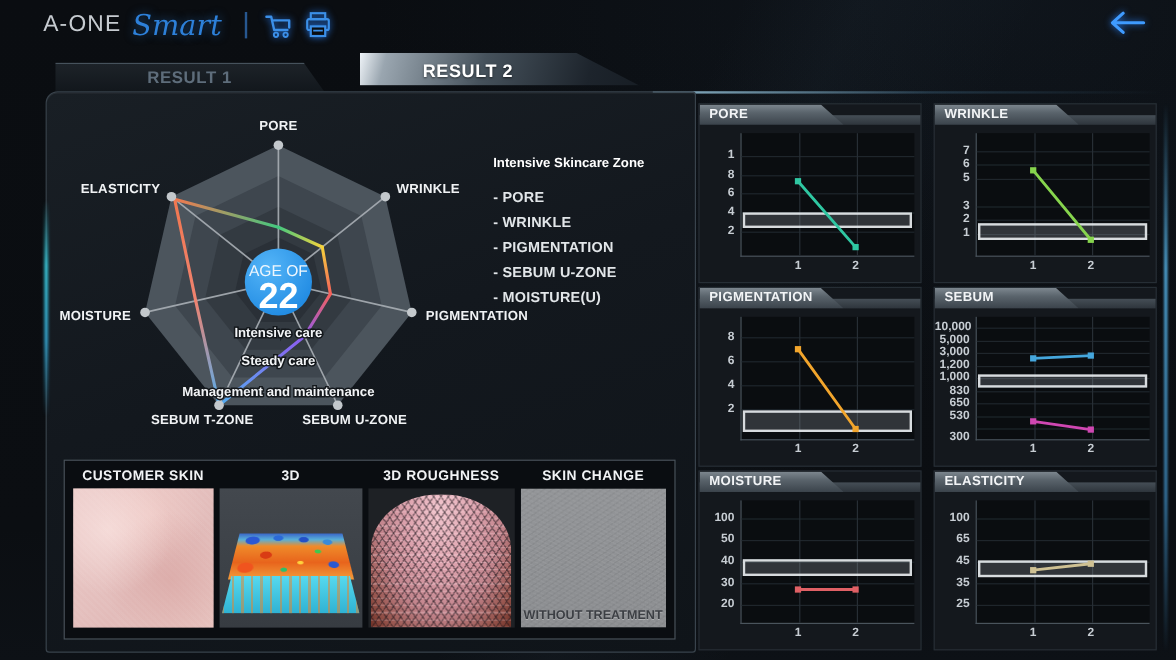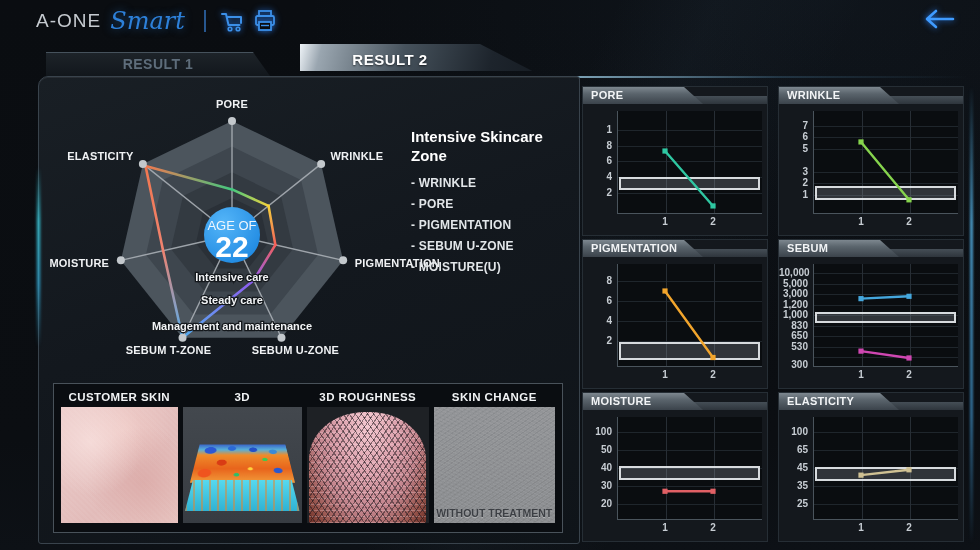--- a/index.html
+++ b/index.html
@@ -43,21 +43,21 @@
   .main-panel{left:38px;top:76px;width:540px;height:466px;
      background:linear-gradient(160deg,#191f25 0%,#13181e 45%,#0f1419 100%);
      border:1px solid #39434c;border-radius:10px 3px 3px 3px;
      box-shadow:inset 0 1px 0 rgba(255,255,255,.07);}
   .main-panel::before{content:'';position:absolute;left:-2px;top:90px;height:180px;width:3px;
      background:linear-gradient(180deg,transparent,#36c9da 30%,#2f9fc9 65%,transparent);
      filter:blur(1.5px);}
   .radar-svg{left:2px;top:8px;overflow:visible;}
 
   .zone-box{left:372px;top:50px;width:165px;}
-  .zone-title{font-size:15px;font-weight:bold;color:#ffffff;line-height:19px;margin-bottom:8px;}
+  .zone-title{font-size:11px;font-weight:bold;color:#ffffff;line-height:19px;margin-bottom:8px;}
   .zone-item{font-size:12px;font-weight:bold;color:#e2e6e9;line-height:21px;letter-spacing:.2px;}
 
   
   .gallery{left:14px;top:306px;width:510px;height:150px;background:#0a0d11;
      border:1px solid #49525a;box-sizing:border-box;padding:2px 7px 6px 7px;}
   .g-heads{display:flex;gap:5px;height:21px;align-items:center;}
   .g-head{font-size:11.5px;font-weight:bold;color:#f1f3f5;text-align:center;letter-spacing:.4px;}
   .g-row{display:flex;gap:5px;height:116px;}
   .g-img{position:relative;height:116px;overflow:hidden;cursor:pointer;}
   .w1{width:117px;} .w2{width:120px;} .w3{width:122px;} .w4{width:122px;}
@@ -230,22 +230,22 @@
       <text x="289.51076679097173" y="75.44028496579956" text-anchor="start" fill="#f0f2f4" font-size="11" font-weight="bold" font-family="Liberation Sans, sans-serif" letter-spacing=".2">WRINKLE</text>
       <text x="313.8409169349098" y="182.0376376784956" text-anchor="start" fill="#f0f2f4" font-size="11" font-weight="bold" font-family="Liberation Sans, sans-serif" letter-spacing=".2">PIGMENTATION</text>
       <text x="254.46274625940163" y="268.7104509408758" text-anchor="middle" fill="#f0f2f4" font-size="11" font-weight="bold" font-family="Liberation Sans, sans-serif" letter-spacing=".2">SEBUM U-ZONE</text>
       <text x="127.53725374059837" y="268.7104509408758" text-anchor="middle" fill="#f0f2f4" font-size="11" font-weight="bold" font-family="Liberation Sans, sans-serif" letter-spacing=".2">SEBUM T-ZONE</text>
       <text x="68.15908306509023" y="182.03763767849563" text-anchor="end" fill="#f0f2f4" font-size="11" font-weight="bold" font-family="Liberation Sans, sans-serif" letter-spacing=".2">MOISTURE</text>
       <text x="92.48923320902823" y="75.44028496579959" text-anchor="end" fill="#f0f2f4" font-size="11" font-weight="bold" font-family="Liberation Sans, sans-serif" letter-spacing=".2">ELASTICITY</text>
     </svg>
 
   <div class="abs zone-box">
     <div class="zone-title">Intensive Skincare Zone</div>
+    <div class="zone-item">- PORE</div>
     <div class="zone-item">- WRINKLE</div>
-    <div class="zone-item">- PORE</div>
     <div class="zone-item">- PIGMENTATION</div>
     <div class="zone-item">- SEBUM U-ZONE</div>
     <div class="zone-item">- MOISTURE(U)</div>
   </div>
 
   <div class="abs gallery">
     <div class="g-heads">
       <div class="g-head w1">CUSTOMER SKIN</div>
       <div class="g-head w2">3D</div>
       <div class="g-head w3">3D ROUGHNESS</div>

